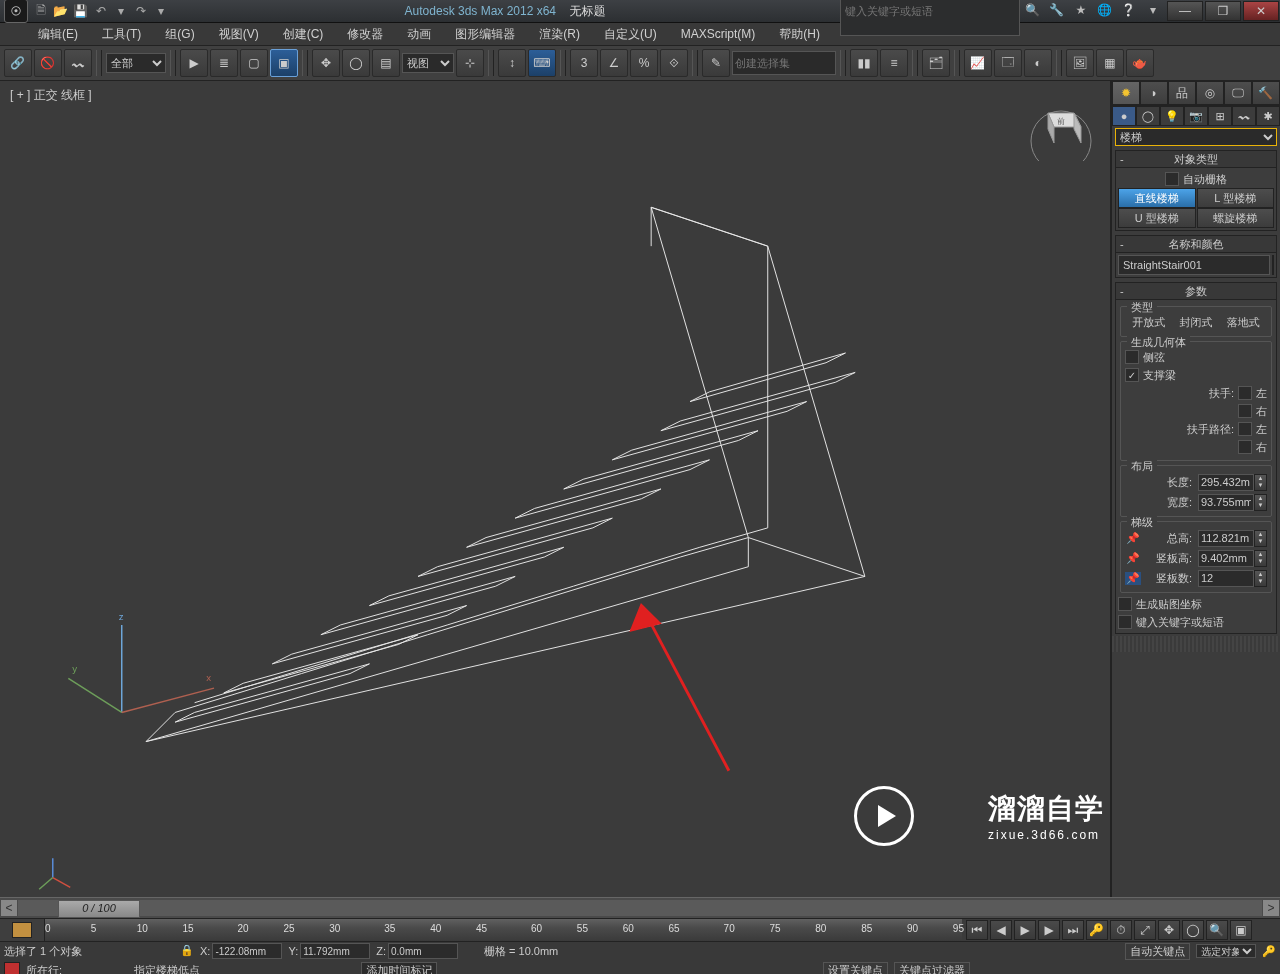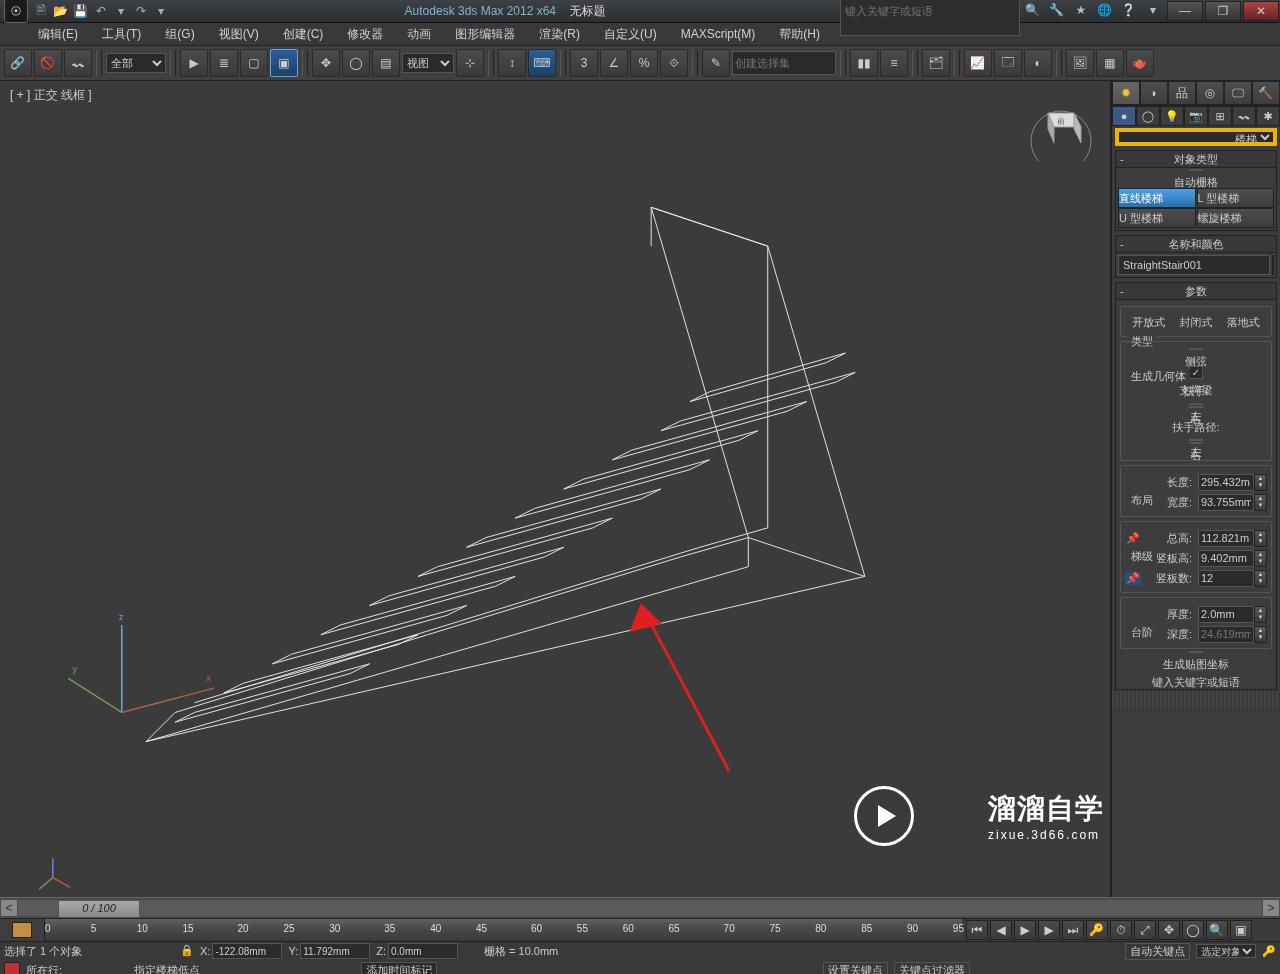--- a/index.html
+++ b/index.html
@@ -27,34 +27,34 @@
   .viewport .vplabel{position:absolute;top:6px;left:10px;color:#ccc;font-size:12px;}
   .viewport svg.drawing{position:absolute;top:0;left:0;width:100%;height:100%;}
   .viewcube{position:absolute;top:10px;right:14px;width:70px;height:70px;}
   .cmdpanel{width:168px;background:#3c3c3c;border-left:1px solid #222;display:flex;flex-direction:column;}
   .cmdtabs{display:flex;height:24px;background:#353535;border-bottom:1px solid #222;}
   .cmdtabs span{flex:1;display:flex;align-items:center;justify-content:center;border:1px solid #222;background:linear-gradient(#4d4d4d,#3d3d3d);}
   .cmdtabs span.active{background:linear-gradient(#656565,#555);}
   .subtabs{display:flex;height:20px;}
   .subtabs span{flex:1;display:flex;align-items:center;justify-content:center;font-size:11px;border:1px solid #222;}
   .panel{padding:2px 3px;}
-  .panel select{width:100%;background:#2a2a2a;border:4px solid #eab308;color:#ccc;height:18px;font-size:11px;text-align:right;}
+  .panel select{width:100%;background:#2a2a2a;border:1px solid #eab308;color:#ccc;height:18px;font-size:11px;}
   .rollout{margin-top:4px;}
   .rollout .rhead{background:#383838;border:1px solid #222;text-align:center;font-size:11px;color:#ccc;height:16px;line-height:16px;position:relative;}
   .rollout .rhead .minus{position:absolute;left:4px;color:#ccc;}
   .rollout .rbody{border:1px solid #222;border-top:none;background:#3d3d3d;padding:2px;font-size:11px;}
   .btnrow{display:flex;gap:1px;}
-  .btnrow .typebtn{flex:1;height:18px;border:1px solid #222;background:linear-gradient(#4d4d4d,#3c3c3c);text-align:left;line-height:18px;font-size:11px;}
+  .btnrow .typebtn{flex:1;height:18px;border:1px solid #222;background:linear-gradient(#4d4d4d,#3c3c3c);text-align:center;line-height:18px;font-size:11px;}
   .btnrow .typebtn.active{background:linear-gradient(#4ca3e8,#2a6ea8);color:#fff;}
   .namecolor{display:flex;gap:2px;}
   .namecolor input{flex:1;background:#2b2b2b;border:1px solid #555;color:#ccc;height:18px;font-size:11px;padding:0 4px;}
   .namecolor .swatch{width:18px;height:18px;background:#7040a0;border:1px solid #222;}
   .group{border:1px solid #555;border-radius:2px;margin:4px 2px 2px;padding:6px 4px 4px;position:relative;}
-  .group .glabel{position:absolute;top:-7px;left:6px;background:#3d3d3d;padding:0 4px;font-size:11px;color:#ccc;margin-top:34px;}
-  .row{display:flex;align-items:center;height:18px;gap:4px;font-size:11px;flex-direction:column;}
+  .group .glabel{position:absolute;top:-7px;left:6px;background:#3d3d3d;padding:0 4px;font-size:11px;color:#ccc;}
+  .row{display:flex;align-items:center;height:18px;gap:4px;font-size:11px;}
   .row .lbl{flex:1;text-align:right;}
   .row .ck{width:12px;height:12px;border:1px solid #555;background:#2b2b2b;display:inline-flex;align-items:center;justify-content:center;font-size:10px;color:#ccc;}
   .spinner{display:flex;height:17px;}
   .spinner input{width:50px;background:#2b2b2b;border:1px solid #555;color:#ccc;font-size:11px;padding:0 2px;}
   .spinner .sp{width:11px;background:linear-gradient(#555,#3a3a3a);border:1px solid #222;display:flex;flex-direction:column;}
   .spinner .sp span{flex:1;font-size:6px;text-align:center;line-height:7px;}
   .spinrow{display:flex;align-items:center;height:20px;gap:2px;}
   .spinrow .sic{width:16px;text-align:center;}
   .spinrow .slbl{flex:1;font-size:11px;text-align:right;padding-right:4px;}
   .radio3{display:flex;justify-content:space-around;margin-top:2px;}
@@ -397,44 +397,20 @@
                 <div class="spinner">
                   <input value="12" style="">
                   <div class="sp">
                     <span>▲</span>
                     <span>▼</span>
                   </div>
                 </div>
               </div>
           </div>
 
-          <div class="group">
-            <span class="glabel">台阶</span>
-            <div class="spinrow">
-                <span class="slbl">厚度:</span>
-                <div class="spinner">
-                  <input value="2.0mm" style="">
-                  <div class="sp">
-                    <span>▲</span>
-                    <span>▼</span>
-                  </div>
-                </div>
-              </div>
-            <div class="spinrow">
-                <span class="ck"></span>
-                <span class="slbl">深度:</span>
-                <div class="spinner">
-                  <input disabled="" style="color: rgb(119, 119, 119);" value="24.619mm">
-                  <div class="sp">
-                    <span>▲</span>
-                    <span>▼</span>
-                  </div>
-                </div>
-              </div>
-          </div>
 
           <div class="row">
               <span class="ck"></span>
               <span>生成贴图坐标</span>
             </div>
           <div class="row">
               <span class="ck"></span>
               <span>键入关键字或短语</span>
             </div>
         </div>

